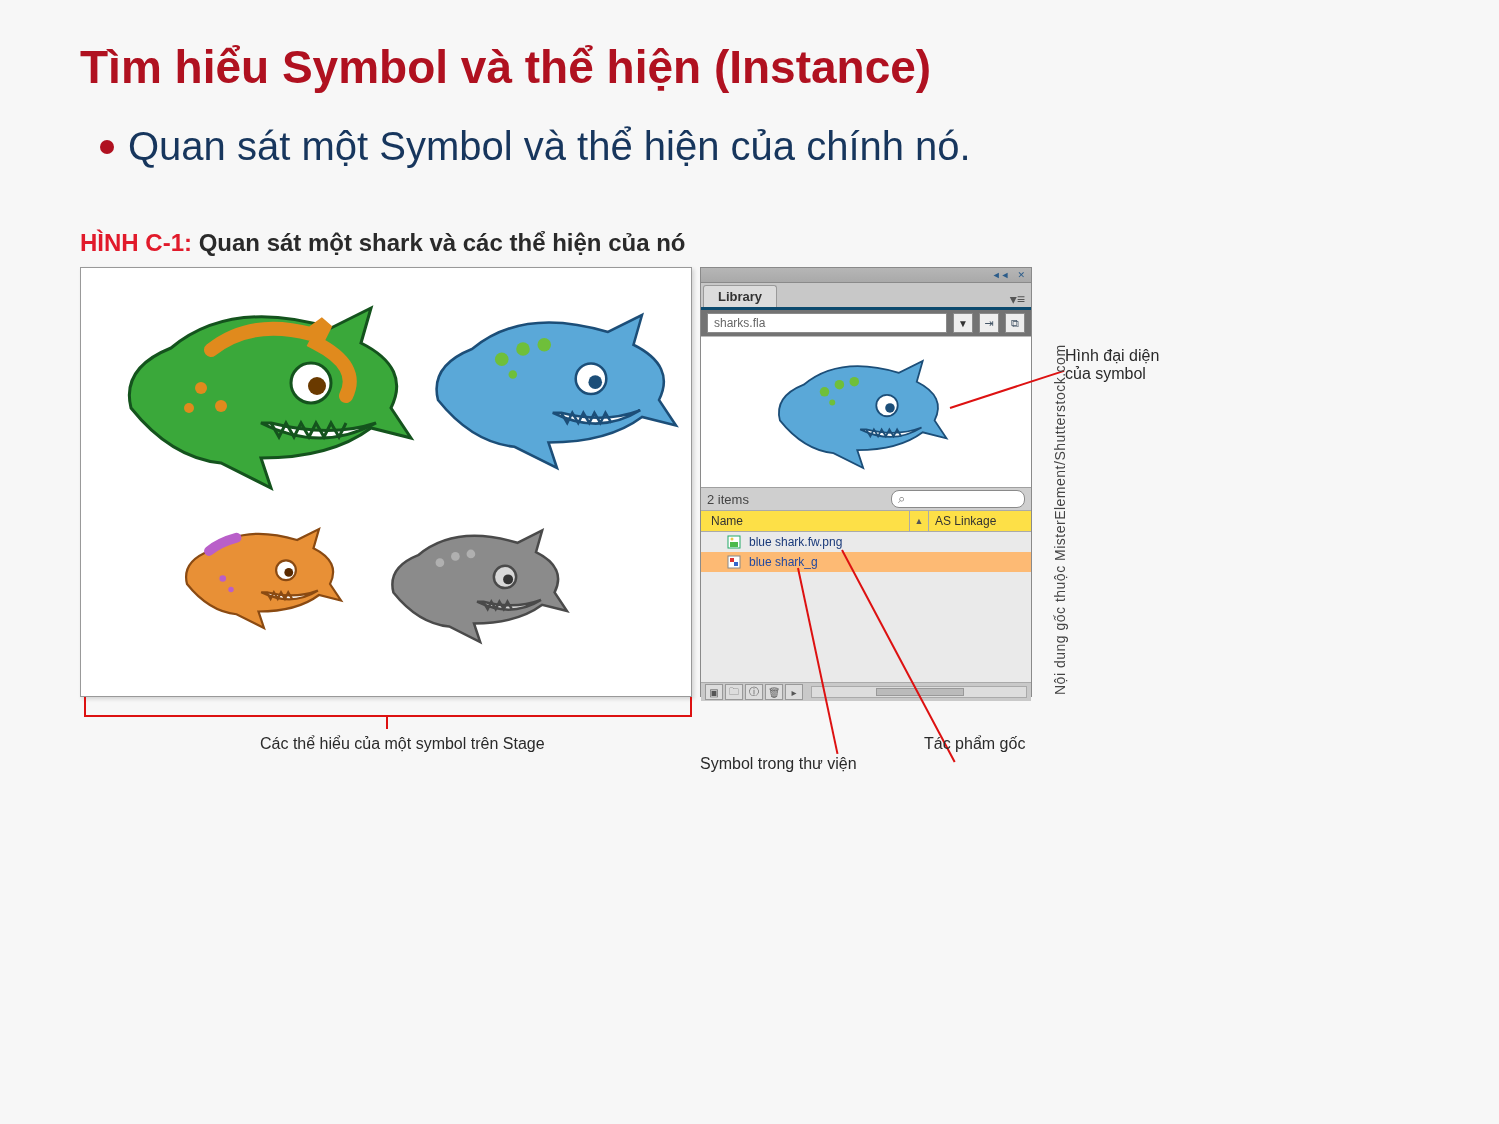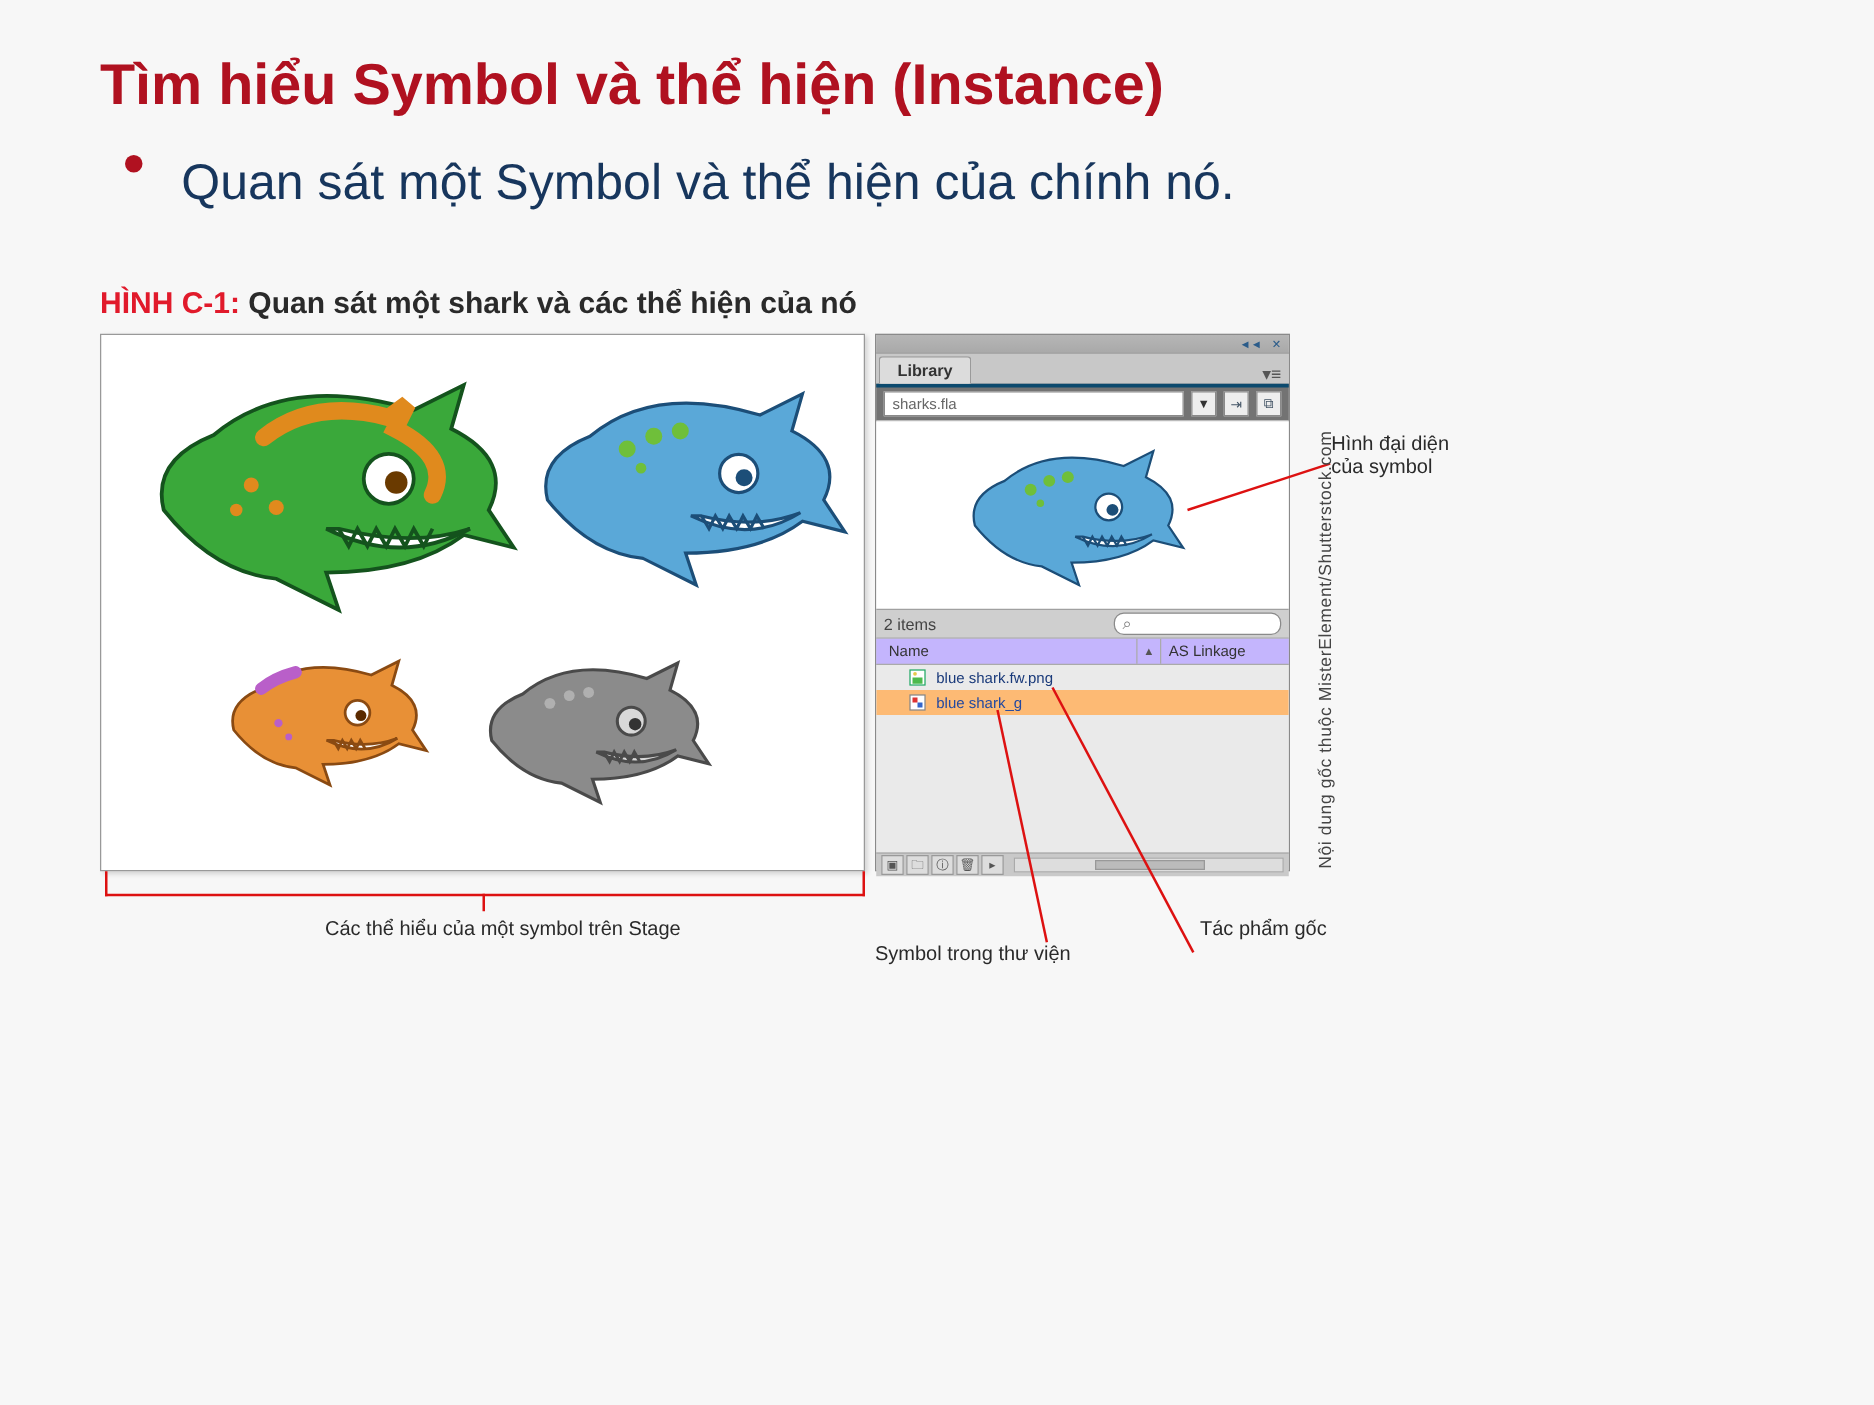--- a/index.html
+++ b/index.html
@@ -15,22 +15,22 @@
     padding: 40px 80px;
   }
   .title {
     color: #b01120;
     font-weight: 700;
     font-size: 46px;
     margin: 0 0 30px 0;
   }
   .bullet-row {
     display: flex;
-    align-items: flex-start;
-    gap: 31px;
+    align-items: center;
+    gap: 14px;
     margin-left: 20px;
     margin-bottom: 60px;
   }
   .bullet-dot {
     width: 14px;
     height: 14px;
     border-radius: 50%;
     background: #b01120;
     flex: 0 0 auto;
   }
@@ -187,21 +187,21 @@
     background: #fff;
     border-radius: 8px;
     display:flex;
     align-items:center;
     padding:0 6px;
     color:#777;
     margin-left:auto;
   }
   .headers {
     height: 20px;
-    background: #c4b5fd;
+    background: #fde047;
     border-bottom: 1px solid #aaa;
     display: flex;
     align-items: center;
     font-size: 12px;
     color: #333;
   }
   .headers .col-name {
     flex: 1;
     padding-left: 10px;
     border-right: 1px solid #aaa;
@@ -441,17 +441,17 @@
     <div class="line" style="left:870px; top:140px; width:120px; transform:rotate(-18deg);"></div>
 
     <div class="bracket" style="left:4px; top:430px; width:604px;"></div>
     <div class="line" style="left:306px; top:448px; width:2px; height:14px; transform:none;"></div>
     <div class="annot" style="left:180px; top:468px;">Các thể hiểu của một symbol trên Stage</div>
 
     <div class="line" style="left:718px; top:300px; width:190px; transform:rotate(78deg);"></div>
     <div class="annot" style="left:620px; top:488px;">Symbol trong thư viện</div>
 
     <div class="line" style="left:762px; top:282px; width:240px; transform:rotate(62deg);"></div>
-    <div class="annot" style="left:880px; top:468px;">Tác phẩm gốc</div>
+    <div class="annot" style="left:844px; top:468px;">Tác phẩm gốc</div>
 
     <div class="vert-credit" style="left:972px; top:428px;">Nội dung gốc thuộc MisterElement/Shutterstock.com</div>
   </div>
 </div>
 
 </body></html>

